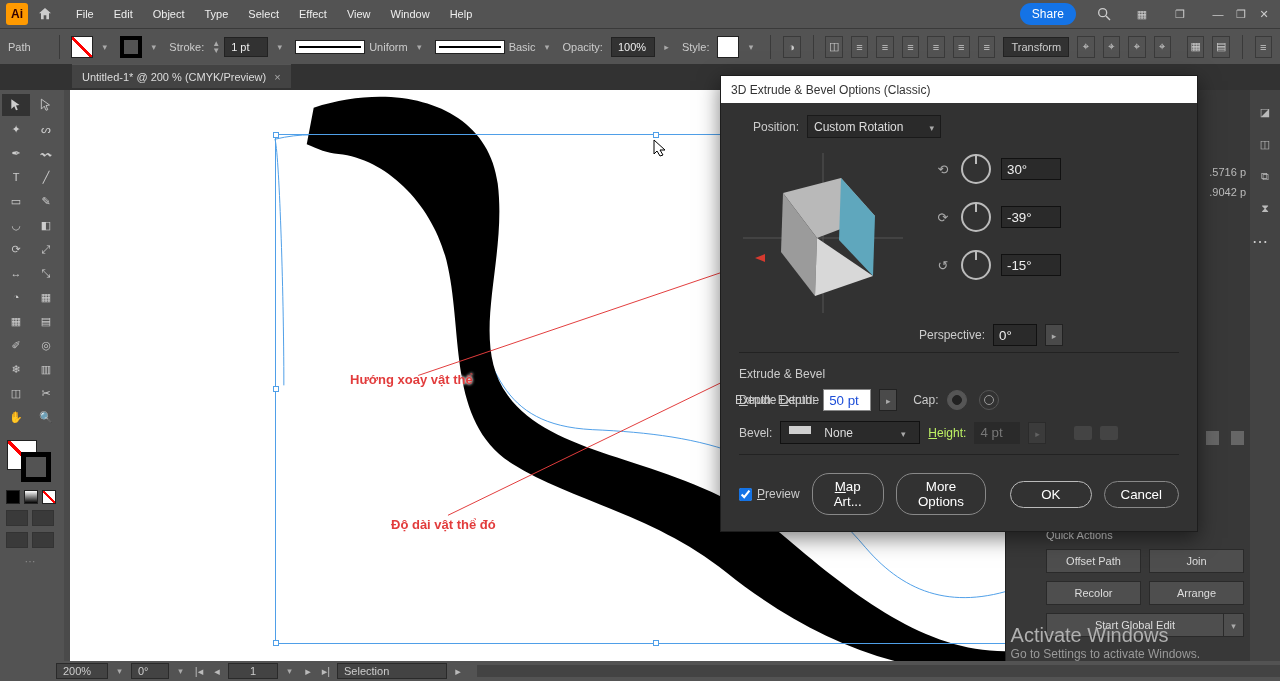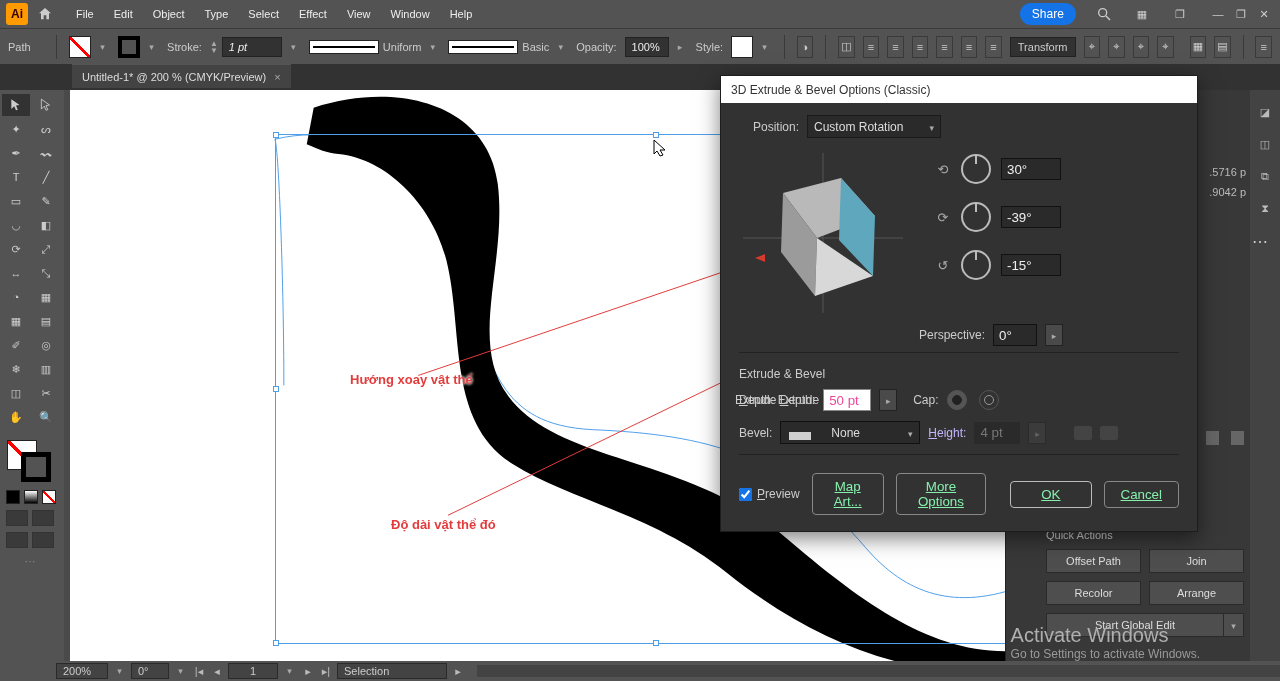--- a/index.html
+++ b/index.html
@@ -93,33 +93,33 @@
   .cube-svg { width:180px; height:170px;}
   .rot-col { display:flex; flex-direction:column; gap:18px; padding-top:6px;}
   .rot-row { display:flex; align-items:center; gap:10px;}
   .rot-row .ring { width:30px; height:30px; border:2px solid #bbb; border-radius:50%; position:relative;}
   .rot-row .ring::after { content:""; position:absolute; width:2px; height:10px; background:#bbb; left:50%; top:-2px; transform:translateX(-50%);}
   .rot-row .axis { width:16px; height:16px; color:#aaa; display:flex; align-items:center; justify-content:center; font-size:13px;}
   .txtfield { background:#2a2a2a; border:1px solid #111; color:#eee; padding:3px 5px; width:60px; height:22px; }
   .persp-row { display:flex; align-items:center; gap:8px; margin-left:180px; margin-top:-4px;}
   .section-title { color:#ccc; margin:14px 0 8px; }
   .hr { height:1px; background:#222; margin:6px 0 10px;}
-  .inline-field { background:#fff; color:#ec4899; border:1px solid #888; height:22px; padding:2px 5px; width:48px; }
+  .inline-field { background:#fff; color:#1d4ed8; border:1px solid #888; height:22px; padding:2px 5px; width:48px; }
   .step-btn { width:18px; height:22px; background:#4a4a4a; border:1px solid #222; display:flex;align-items:center;justify-content:center; color:#ccc;}
   .cap-btn { width:20px; height:20px; border-radius:50%; border:1px solid #555; display:inline-flex; align-items:center; justify-content:center; margin-right:4px;}
   .cap-btn.sel{background:#555;}
   .cap-btn .dot{width:10px;height:10px;border-radius:50%;border:1px solid #999;}
   .cap-btn.sel .dot{background:#222;border-color:#222;}
   .sel-like { background:#2a2a2a; border:1px solid #111; color:#ddd; padding:3px 8px; height:23px; display:flex; align-items:center; gap:48px;}
   .sel-like .chev::after{content:"\25BE"; color:#aaa;}
-  .dim-label { color:#c4b5fd;}
+  .dim-label { color:#bef264;}
   .dlg-buttons { display:flex; align-items:center; gap:12px; margin-top:18px;}
   .dlg-buttons .chk { display:flex; align-items:center; gap:5px;}
   .dlg-buttons input[type=checkbox]{ accent-color:#1473e6;}
-  .rbtn { border:1px solid #888; border-radius:4px; padding:5px 16px; color:#86efac; background:transparent;text-decoration:underline; }
+  .rbtn { border:1px solid #888; border-radius:17px; padding:5px 16px; color:#ffffff; background:transparent; }
   .rbtn.small { padding:5px 12px;}
   .rbtn.primary { border-color:#bbb;}
   .rbtn.ok { padding:5px 30px;}
   .spacer { flex:1;}
   .ghost-icon { width:18px; height:14px; background:#555; opacity:.5; border-radius:2px;}
   .underline-first::first-letter { text-decoration: underline; }
 
   
   .statusbar { position:absolute; left:0; right:0; bottom:0; height:20px; background:#535353; display:flex; align-items:center; font-size:11px; color:#ccc; gap:4px; padding-left:56px;}
   .statusbar .fld { background:#434343; border:1px solid #2a2a2a; padding:1px 6px; height:16px; display:flex; align-items:center;}
@@ -182,21 +182,21 @@
   <div class="ctl-box">
       <div style="width:22px;height:22px;border:4px solid #000;background:#535353;"></div>
       <span class="dd-small chev"></span>
     </div>
   <span class="label">Stroke:</span>
   <div class="ctl-box">
     <span style="display:flex;flex-direction:column;line-height:7px;font-size:8px;color:#aaa;">
         <span>▲</span>
         <span>▼</span>
       </span>
-    <span class="field" style="width:60px;font-style:italic;">1 pt</span>
+    <span class="field" style="width:44px;">1 pt</span>
       <span class="dd-small chev"></span>
   </div>
   <div class="ctl-box">
     <div class="stroke-sample">
         <div class="line"></div>
       </div>
       <span class="label">Uniform</span>
       <span class="dd-small chev"></span>
   </div>
   <div class="ctl-box">
@@ -443,21 +443,21 @@
           <span class="dot"></span>
         </span>
       <span class="cap-btn">
           <span class="dot"></span>
         </span>
     </div>
 
     <div class="dlg-row">
       <span>Bevel:</span>
       <div class="sel-like" style="width:140px;">
-        <span style="display:flex;align-items:flex-end;gap:20px;">
+        <span style="display:flex;align-items:flex-start;gap:13px;">
             <span style="width:22px;height:8px;background:#d0d0d0;display:inline-block;"></span>
             <span>None</span>
           </span>
         <span class="chev"></span>
       </div>
       <span class="dim-label"><span style="text-decoration:underline">H</span>eight:</span>
       <input class="txtfield dim-label" style="width: 46px; background: rgb(42, 42, 42); color: rgb(119, 119, 119); border-color: rgb(42, 42, 42);" disabled="" value="4 pt">
       <div class="step-btn" style="opacity:.4;">
           <span class="chev-r"></span>
         </div>

